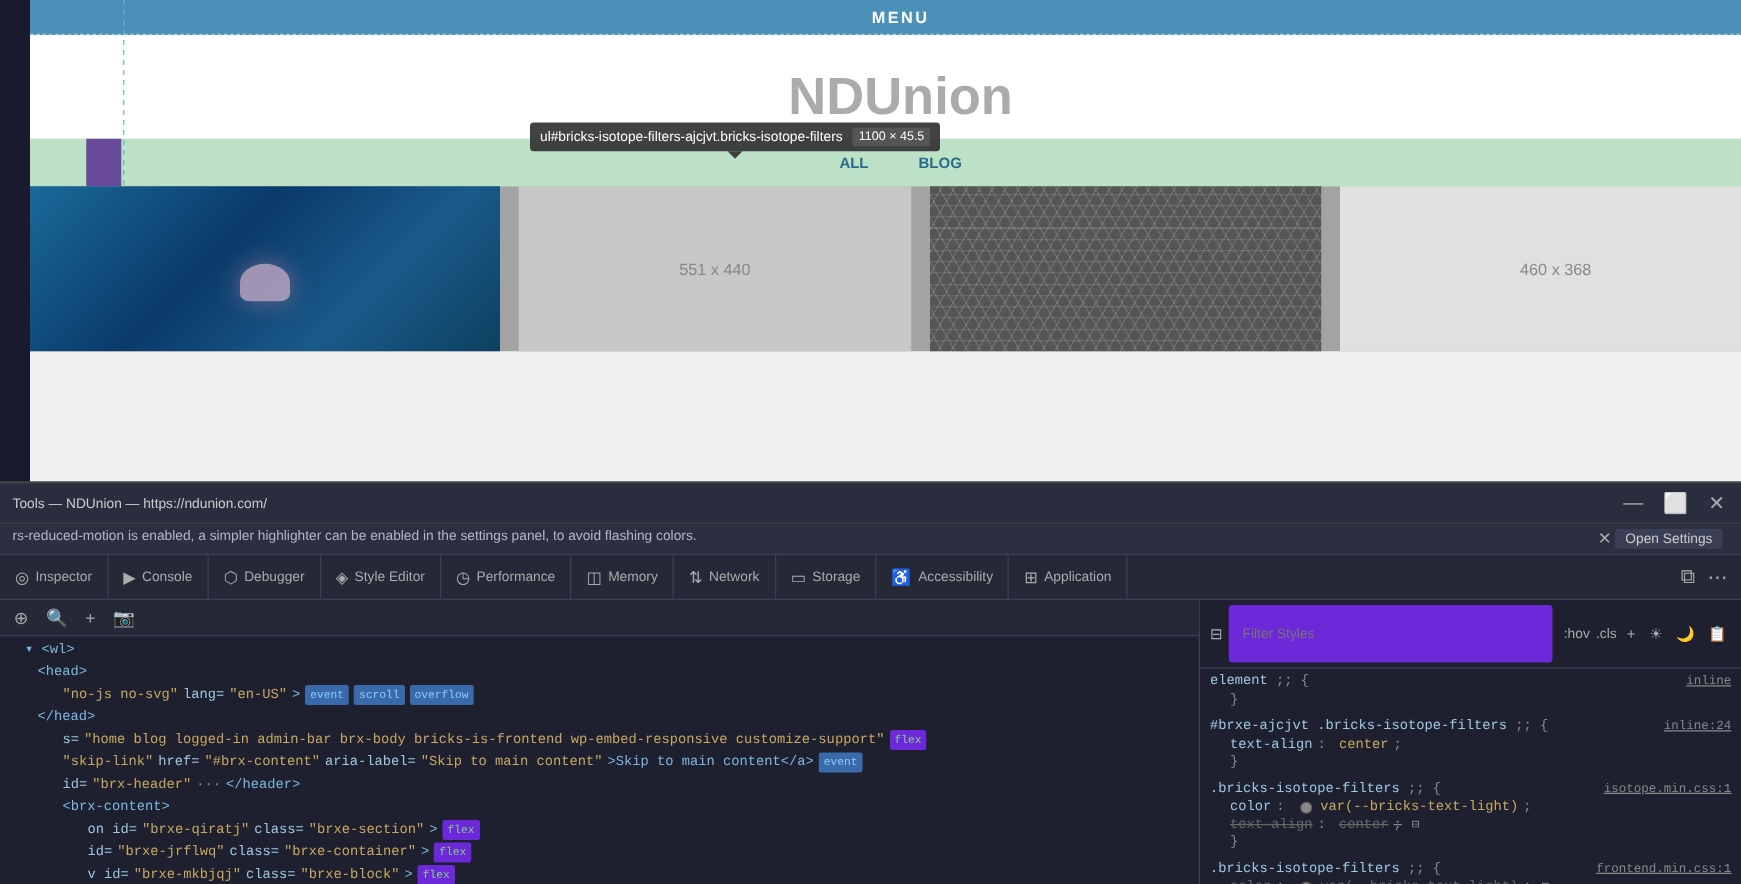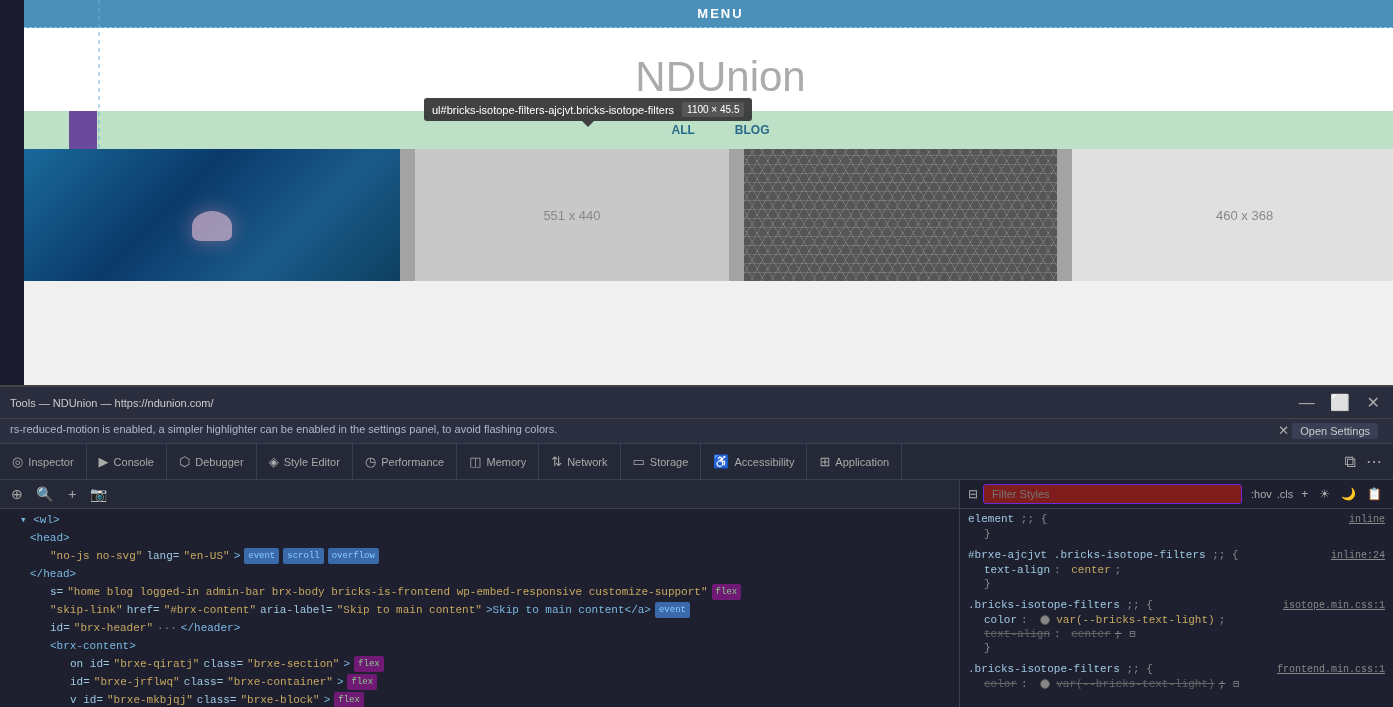--- a/index.html
+++ b/index.html
@@ -40,21 +40,21 @@
       background: white;
       display: flex;
       align-items: center;
       justify-content: center;
       padding: 25px 0 10px;
       position: relative;
     }
 
     .logo-text {
       font-size: 42px;
-      font-weight: 400;
+      font-weight: 700;
       color: #888;
       opacity: 0.7;
     }
 
     
     .element-tooltip {
       position: absolute;
       top: 98px;
       left: 400px;
       background: rgba(50,50,50,0.92);
@@ -333,21 +333,21 @@
     .attr-value { color: #c8a860; }
     .badge {
       background: #3a6aaa;
       color: #88ccff;
       font-size: 9px;
       padding: 0 4px;
       border-radius: 2px;
       cursor: pointer;
     }
     .badge-green {
-      background: #701a75;
+      background: #6d28d9;
       color: #88cc88;
     }
     .ellipsis { color: #888; }
 
     
     .css-panel {
       flex: 1;
       background: #1e2030;
       display: flex;
       flex-direction: column;
@@ -376,24 +376,24 @@
       display: flex;
       align-items: center;
       padding: 4px 8px;
       gap: 5px;
       border-bottom: 1px solid #3a3f55;
       background: #1e2030;
     }
 
     .filter-input {
       flex: 1;
-      background: #7f1d1d;
-      border: 1px solid #6d28d9;
+      background: #6d28d9;
+      border: 3px solid #6d28d9;
       color: #ccc;
-      padding: 3px 8px;
+      padding: 14px 8px;
       font-size: 11px;
       border-radius: 3px;
     }
 
     .css-content {
       flex: 1;
       overflow-y: auto;
       padding: 4px 0;
       font-family: 'Courier New', monospace;
       font-size: 11px;

